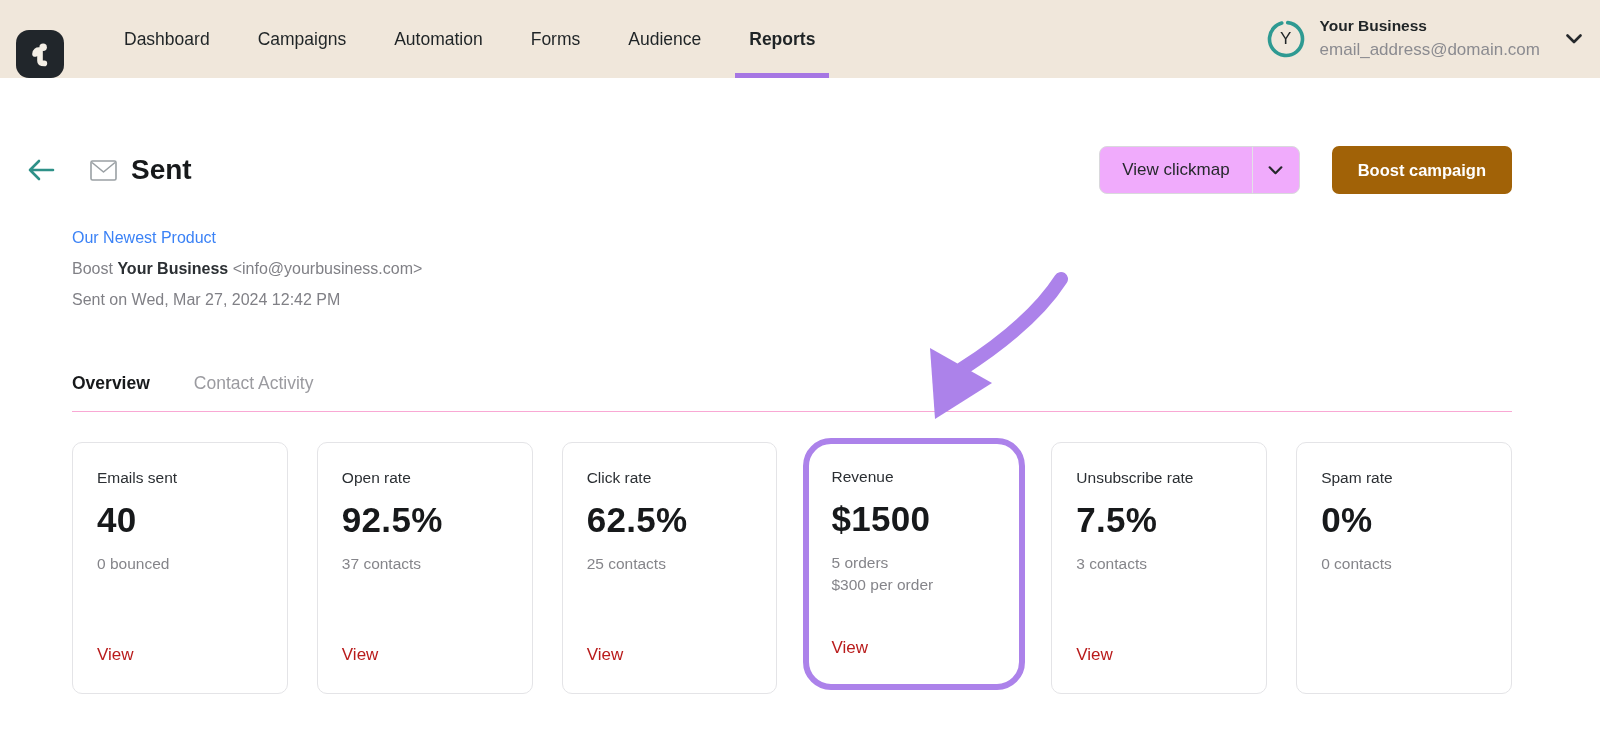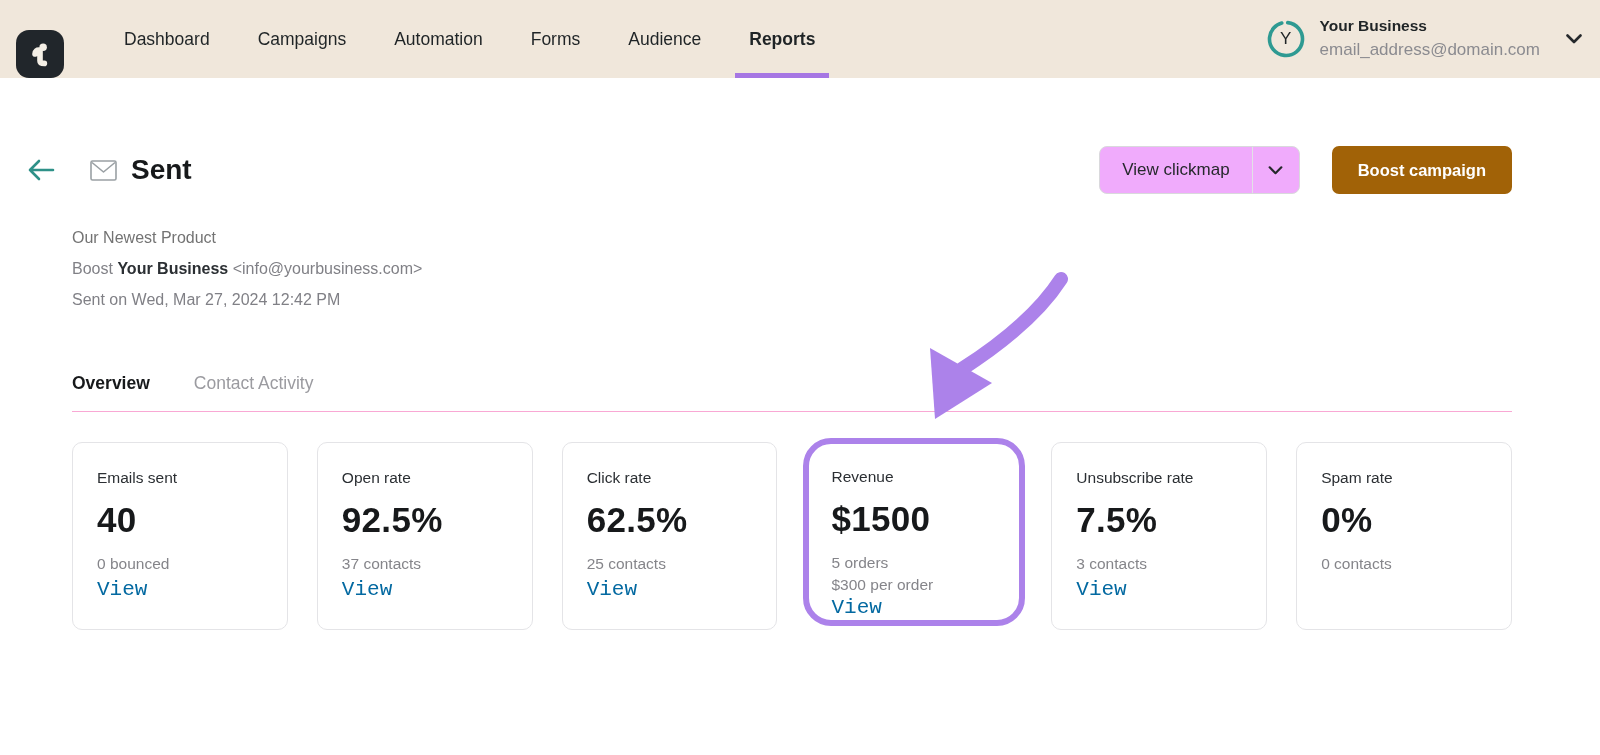--- a/index.html
+++ b/index.html
@@ -41,42 +41,42 @@
   .split-main { display:flex; align-items:center; padding:0 22px; font-size:17px;
                 color:#26292c; cursor:pointer; }
   .split-divider { width:1px; background:#e2e2e5; }
   .split-caret { width:46px; display:flex; align-items:center; justify-content:center;
                 cursor:pointer; }
   .boost-btn { margin-left:32px; height:48px; padding:0 26px; border:none;
                border-radius:7px; background:#a16207; color:#ffffff; font-size:16.5px;
                font-weight:600; font-family:"Liberation Sans",sans-serif; cursor:pointer; }
 
   .campaign-info { margin-top:24px; font-size:16px; line-height:31px; }
-  .campaign-subject { color:#737373; font-weight:500; }
+  .campaign-subject { color:#3b82f6; font-weight:500; }
   .campaign-from { color:#808086; }
   .campaign-from b { color:#2b2f33; font-weight:700; }
   .campaign-sent { color:#808086; }
 
   .tabs { margin-top:58px; display:flex; gap:44px; padding-bottom:17px;
           border-bottom:1px solid #f9a8d4; }
   .tab { font-size:17.5px; color:#9b9ba0; cursor:pointer; }
   .tab.active { color:#17191b; font-weight:700; }
 
   
   .cards { margin-top:30px; display:flex; gap:29px; }
-  .card { flex:1 1 0; height:188px; background:#ffffff; border:1px solid #e4e4e7;
+  .card { flex:1 1 0; height:252px; background:#ffffff; border:1px solid #e4e4e7;
           border-radius:10px; padding:26px 24px 28px;
           display:flex; flex-direction:column; }
   .card.highlight { border:6px solid #ac82ea; border-radius:28px;
           margin:-4px -3px -6px; padding:24px 22px 26px; }
   .card-label { font-size:15.5px; color:#2b2f33; }
   .card-value { margin-top:13px; font-size:35px; font-weight:700; color:#17191b;
                 letter-spacing:0.3px; }
   .card-sub { margin-top:13px; font-size:15.5px; color:#85858a; line-height:22px; }
-  .card-view { margin-top:auto; font-size:21px; color:#0369a1; cursor:pointer;font-family:Liberation Mono, monospace; }
+  .card-view { margin-top:auto; font-size:17px; color:#b91c1c; cursor:pointer; }
 
   
   .annotation { position:absolute; left:0; top:0; width:1600px; height:755px;
                 pointer-events:none; z-index:5; }
 </style>
 </head>
 <body>
 
 <div class="topnav">
   <div class="logo">

